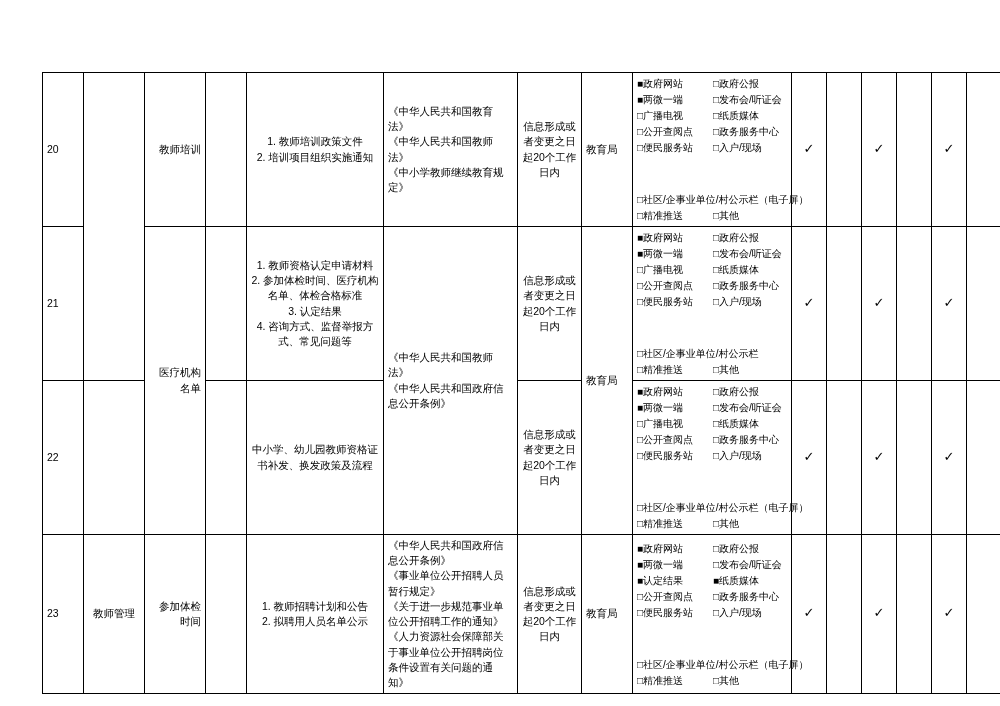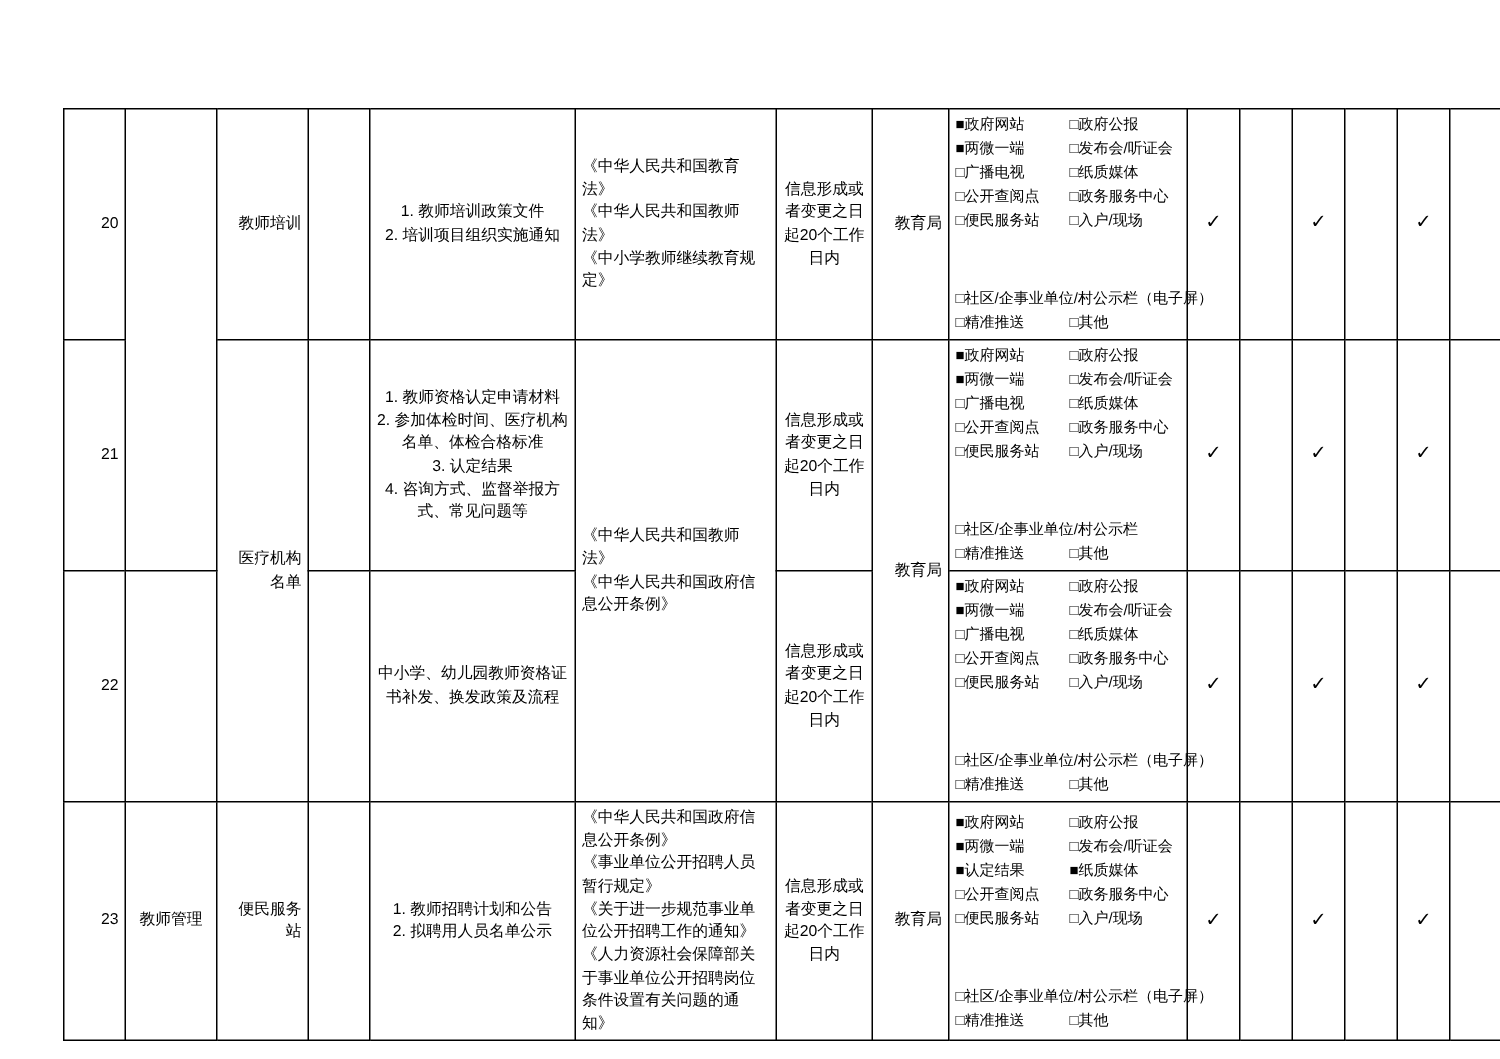--- a/index.html
+++ b/index.html
@@ -30,21 +30,21 @@
   }
   table.grid td {
     border: 1px solid #000000;
     vertical-align: middle;
     padding: 3px 4px;
     font-size: 10.5px;
     line-height: 1.45;
   }
   td.c-no {
     width: 32px;
-    text-align: right;
+    text-align: left;
   }
   td.c-cat {
     width: 52px;
     text-align: center;
   }
   td.c-sub {
     width: 52px;
     text-align: right;
   }
   td.c-blank {
@@ -60,21 +60,21 @@
     text-align: left;
     vertical-align: middle;
   }
   td.c-time {
     width: 55px;
     text-align: center;
     vertical-align: middle;
   }
   td.c-dept {
     width: 42px;
-    text-align: right;
+    text-align: left;
   }
   td.c-channel {
     width: 150px;
     text-align: left;
     vertical-align: middle;
     padding: 4px 5px;
   }
   td.c-mark {
     width: 26px;
     text-align: center;
@@ -212,21 +212,21 @@
         <td class="c-mark"><span class="tick">✓</span></td>
         <td class="c-mark"><span class="tick"></span></td>
         <td class="c-mark"><span class="tick">✓</span></td>
         <td class="c-mark"><span class="tick"></span></td>
 
       </tr>
 
       <tr>
         <td class="c-no">23</td>
         <td class="c-cat">教师管理</td>
-        <td class="c-sub">便民服务站</td>
+        <td class="c-sub">参加体检时间</td>
         <td class="c-blank"></td>
         <td class="c-content" style="white-space:pre-line">1. 教师招聘计划和公告
 2. 拟聘用人员名单公示</td>
         <td class="c-basis" style="white-space:pre-line">《中华人民共和国政府信息公开条例》
 《事业单位公开招聘人员暂行规定》
 《关于进一步规范事业单位公开招聘工作的通知》
 《人力资源社会保障部关于事业单位公开招聘岗位条件设置有关问题的通知》</td>
         <td class="c-time">信息形成或者变更之日起20个工作日内</td>
         <td class="c-dept">教育局</td>
         <td class="c-channel">

